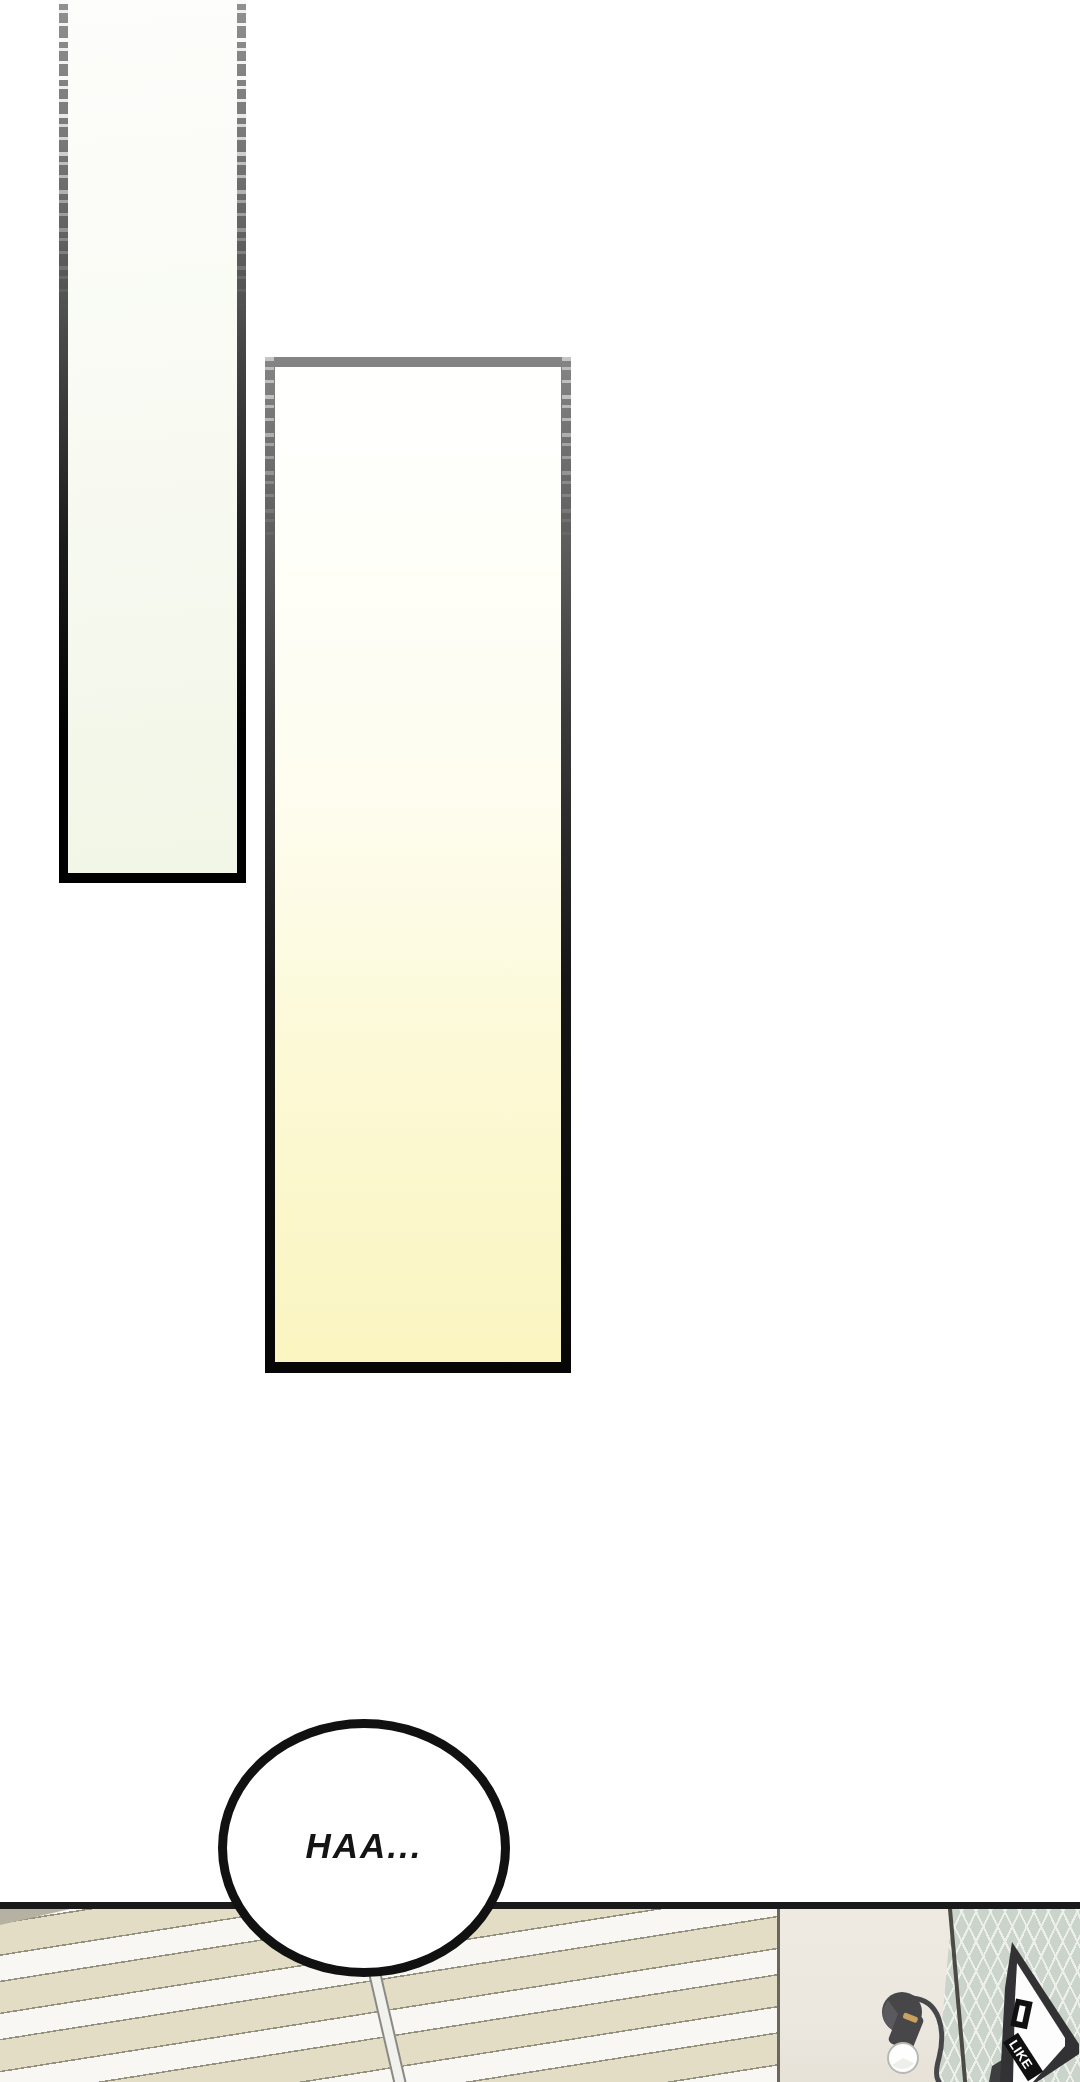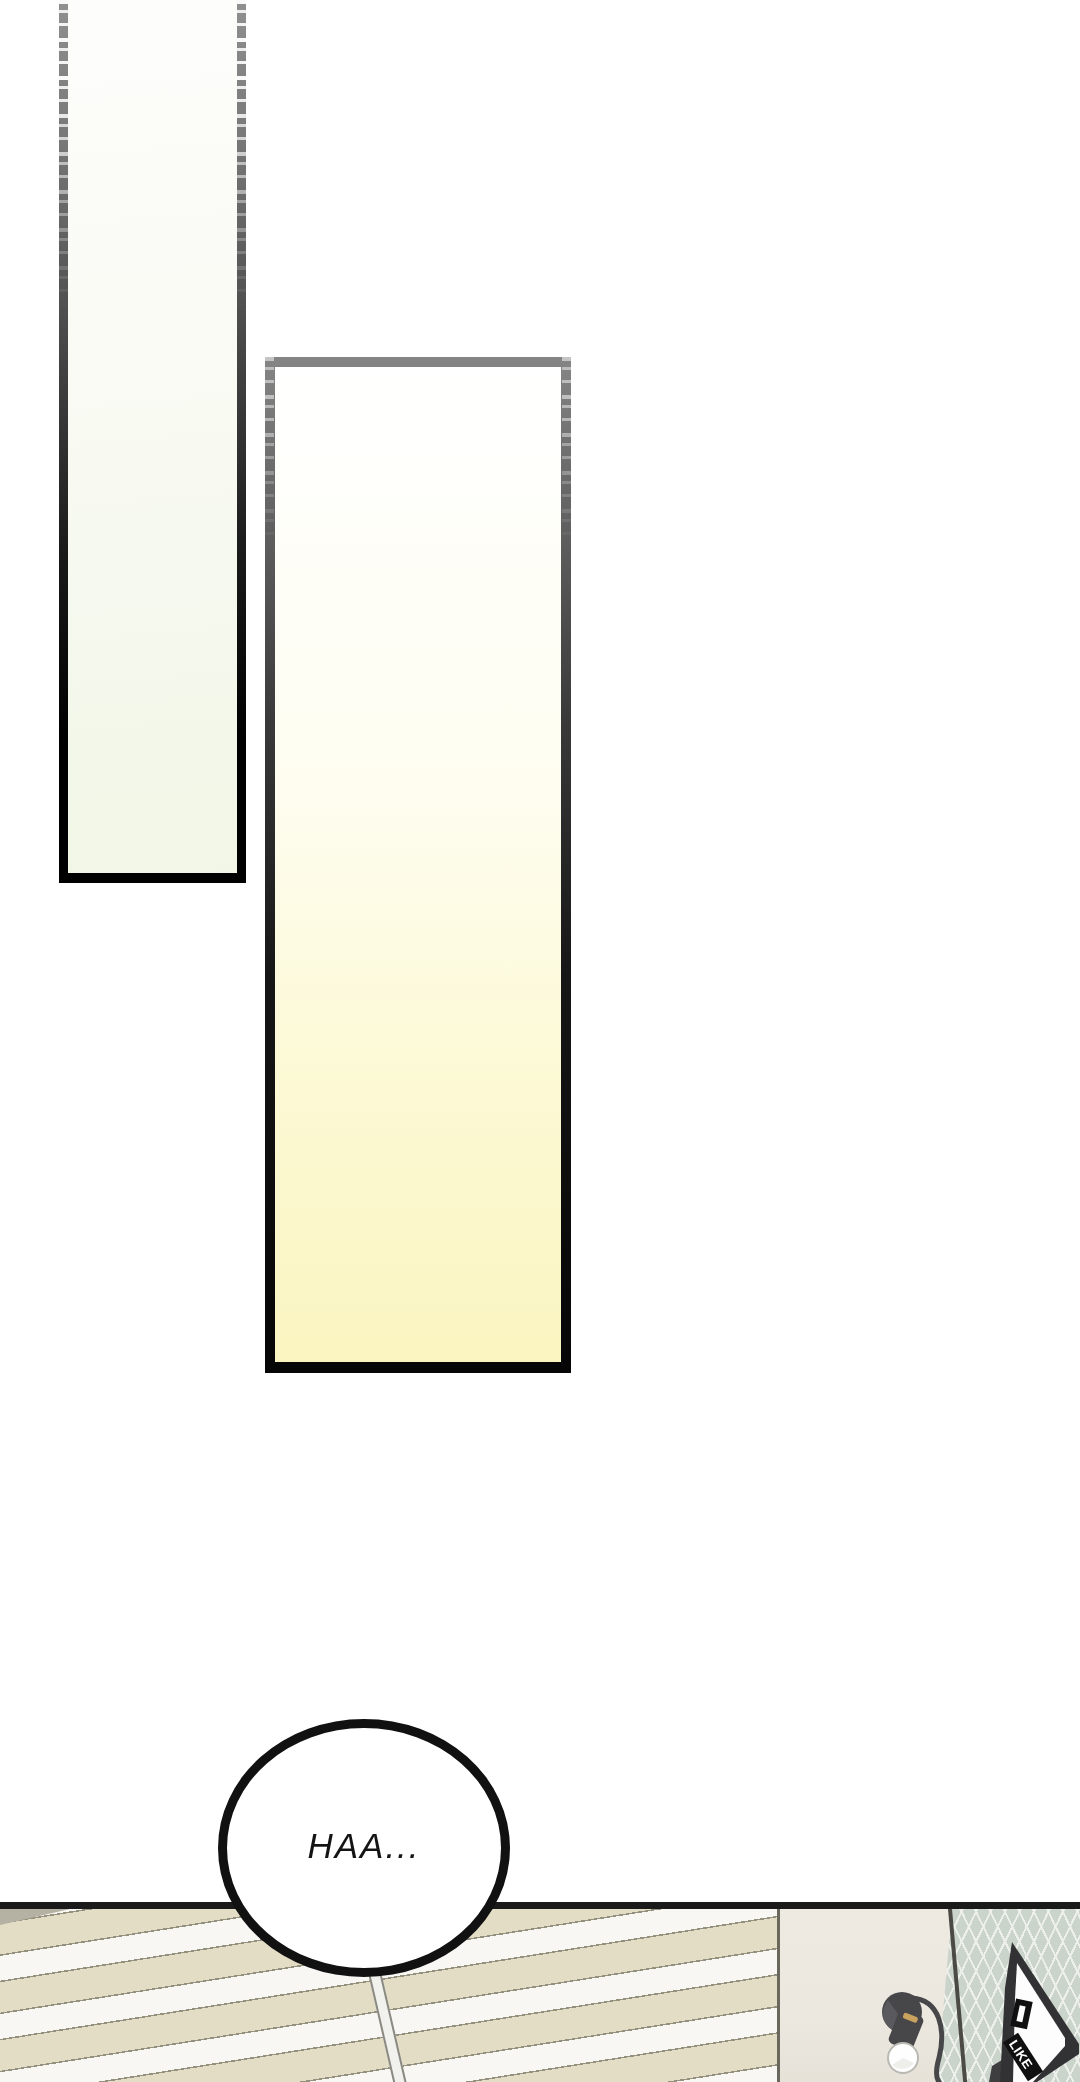--- a/index.html
+++ b/index.html
@@ -89,21 +89,21 @@
   }
   .decor{position:absolute;left:0;top:0;z-index:4;}
   
   .bubble{
     position:absolute;left:218px;top:1719px;width:274px;height:240px;
     background:var(--bubble-fill);border:9px solid var(--bubble-stroke);
     border-radius:50%;z-index:5;
     display:flex;align-items:center;justify-content:center;
   }
   .bubble span{
-    font-style:italic;font-weight:400;font-size:35px;color:#141414;
+    font-style:italic;font-weight:700;font-size:35px;color:#141414;
     letter-spacing:2px;transform:translateY(-2px);
   }
   .poster-text{
     font-family:"Liberation Sans",sans-serif;font-weight:700;font-size:13px;
     fill:var(--poster-text);letter-spacing:.5px;
   }
 </style>
 </head>
 <body>
 

